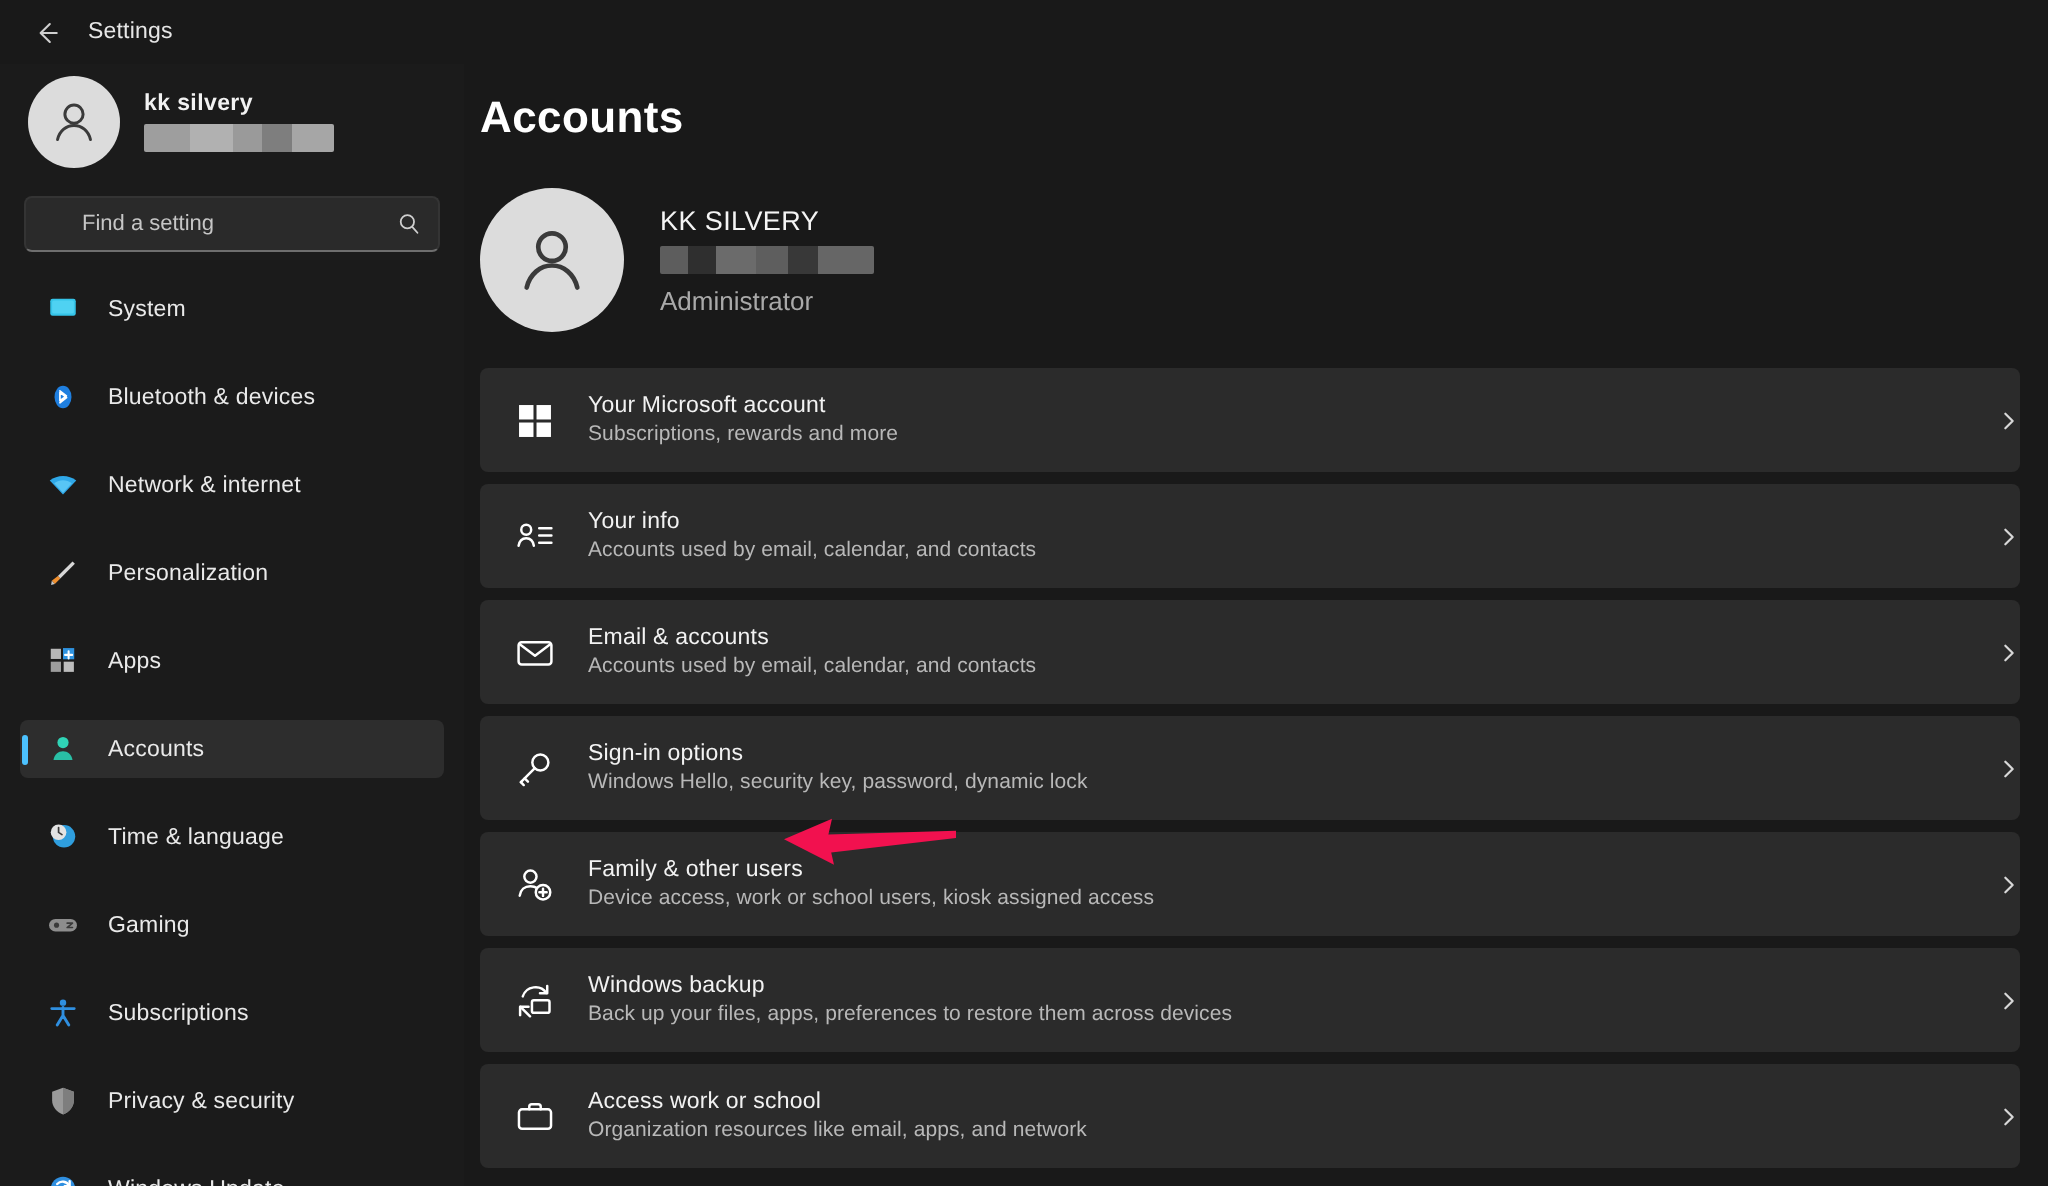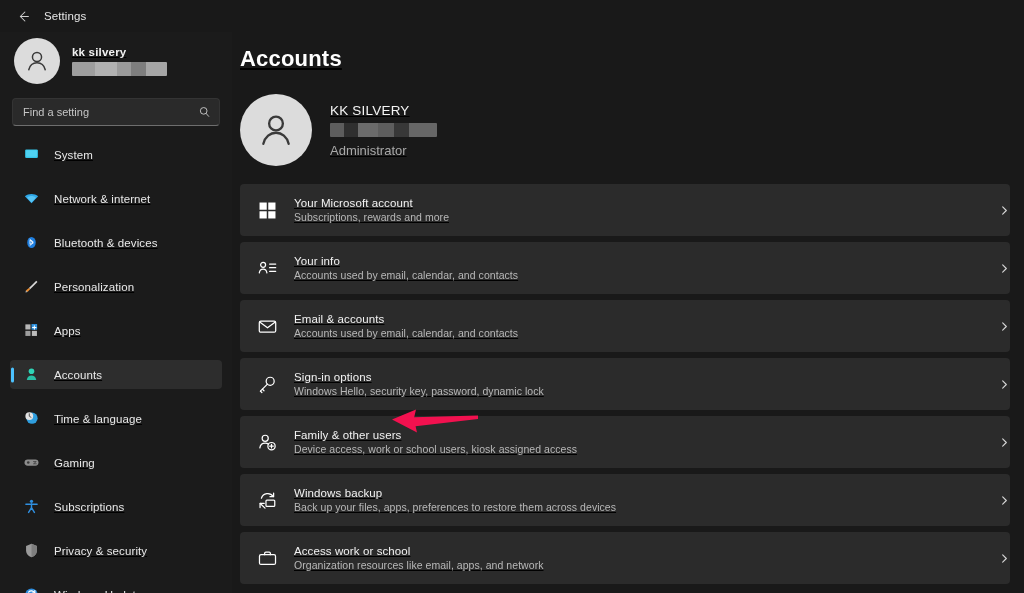--- a/index.html
+++ b/index.html
@@ -34,21 +34,21 @@
     border-radius: 4px;
   }
   .titlebar-title {
     margin-left: 8px;
     font-size: 11.5px;
     color: #e6e6e6;
     letter-spacing: .1px;
   }
 
   
-  .body { flex: 1; display: flex; min-height: 0; text-decoration: underline; }
+  .body { flex: 1; display: flex; min-height: 0; }
 
   
   .sidebar {
     width: 232px;
     flex: 0 0 232px;
     background: #1b1b1b;
     padding: 0 10px;
     display: flex;
     flex-direction: column;
   }
@@ -88,21 +88,21 @@
   .search-box {
     width: 100%;
     height: 28px;
     background: #2a2a2a;
     border: 1px solid #343434;
     border-bottom: 1px solid #6e6e6e;
     border-radius: 4px;
     color: #d0d0d0;
     font-size: 11px;
     font-family: "Liberation Sans", sans-serif;
-    padding: 0 28px 0 10px;
+    padding: 0 28px 0 28px;
     outline: none;
   }
   .search-box::placeholder { color: #c6c6c6; }
   .search-icon {
     position: absolute;
     right: 9px; top: 50%;
     transform: translateY(-50%);
     color: #cfcfcf;
     pointer-events: none;
     display: flex;
@@ -288,35 +288,35 @@
               <rect x="2.5" y="4" width="15" height="10" rx="1.4" fill="#35c4e8"></rect>
               <rect x="3.6" y="5" width="12.8" height="7.6" rx="1" fill="#4fd2f2"></rect>
             </svg>
           </span>
           <span class="nav-label">System</span>
         </div>
 
         <div class="nav-item">
           <span class="nav-icon">
             <svg width="17" height="17" viewBox="0 0 20 20">
+              <ellipse cx="10" cy="10" rx="5" ry="6.6" fill="#1f7fe0"></ellipse>
+              <path d="M8.2 6.4 12 9.3 8.2 12.2V7.2l3.9 3.2-3.9 3" fill="none" stroke="#ffffff" stroke-width="1" stroke-linejoin="round" stroke-linecap="round"></path>
+            </svg>
+          </span>
+          <span class="nav-label">Bluetooth &amp; devices</span>
+        </div>
+
+        <div class="nav-item">
+          <span class="nav-icon">
+            <svg width="17" height="17" viewBox="0 0 20 20">
               <path d="M2.2 7.4c4.4-3.6 11.2-3.6 15.6 0L10 15.6z" fill="#2fa8e8"></path>
               <path d="M4.8 9c3.1-2.4 7.3-2.4 10.4 0L10 14.6z" fill="#58c5f5"></path>
             </svg>
           </span>
           <span class="nav-label">Network &amp; internet</span>
-        </div>
-
-        <div class="nav-item">
-          <span class="nav-icon">
-            <svg width="17" height="17" viewBox="0 0 20 20">
-              <ellipse cx="10" cy="10" rx="5" ry="6.6" fill="#1f7fe0"></ellipse>
-              <path d="M8.2 6.4 12 9.3 8.2 12.2V7.2l3.9 3.2-3.9 3" fill="none" stroke="#ffffff" stroke-width="1" stroke-linejoin="round" stroke-linecap="round"></path>
-            </svg>
-          </span>
-          <span class="nav-label">Bluetooth &amp; devices</span>
         </div>
 
         <div class="nav-item">
           <span class="nav-icon">
             <svg width="17" height="17" viewBox="0 0 20 20">
               <path d="M15.6 3.2 17 4.6 8.4 13.2 7 11.8z" fill="#d8d8d8"></path>
               <path d="M7 11.8 8.4 13.2 5.2 16.4 3.4 14.6z" fill="#f09030"></path>
               <path d="M3.4 14.6 5.2 16.4 3 17z" fill="#c8c8c8"></path>
             </svg>
           </span>

